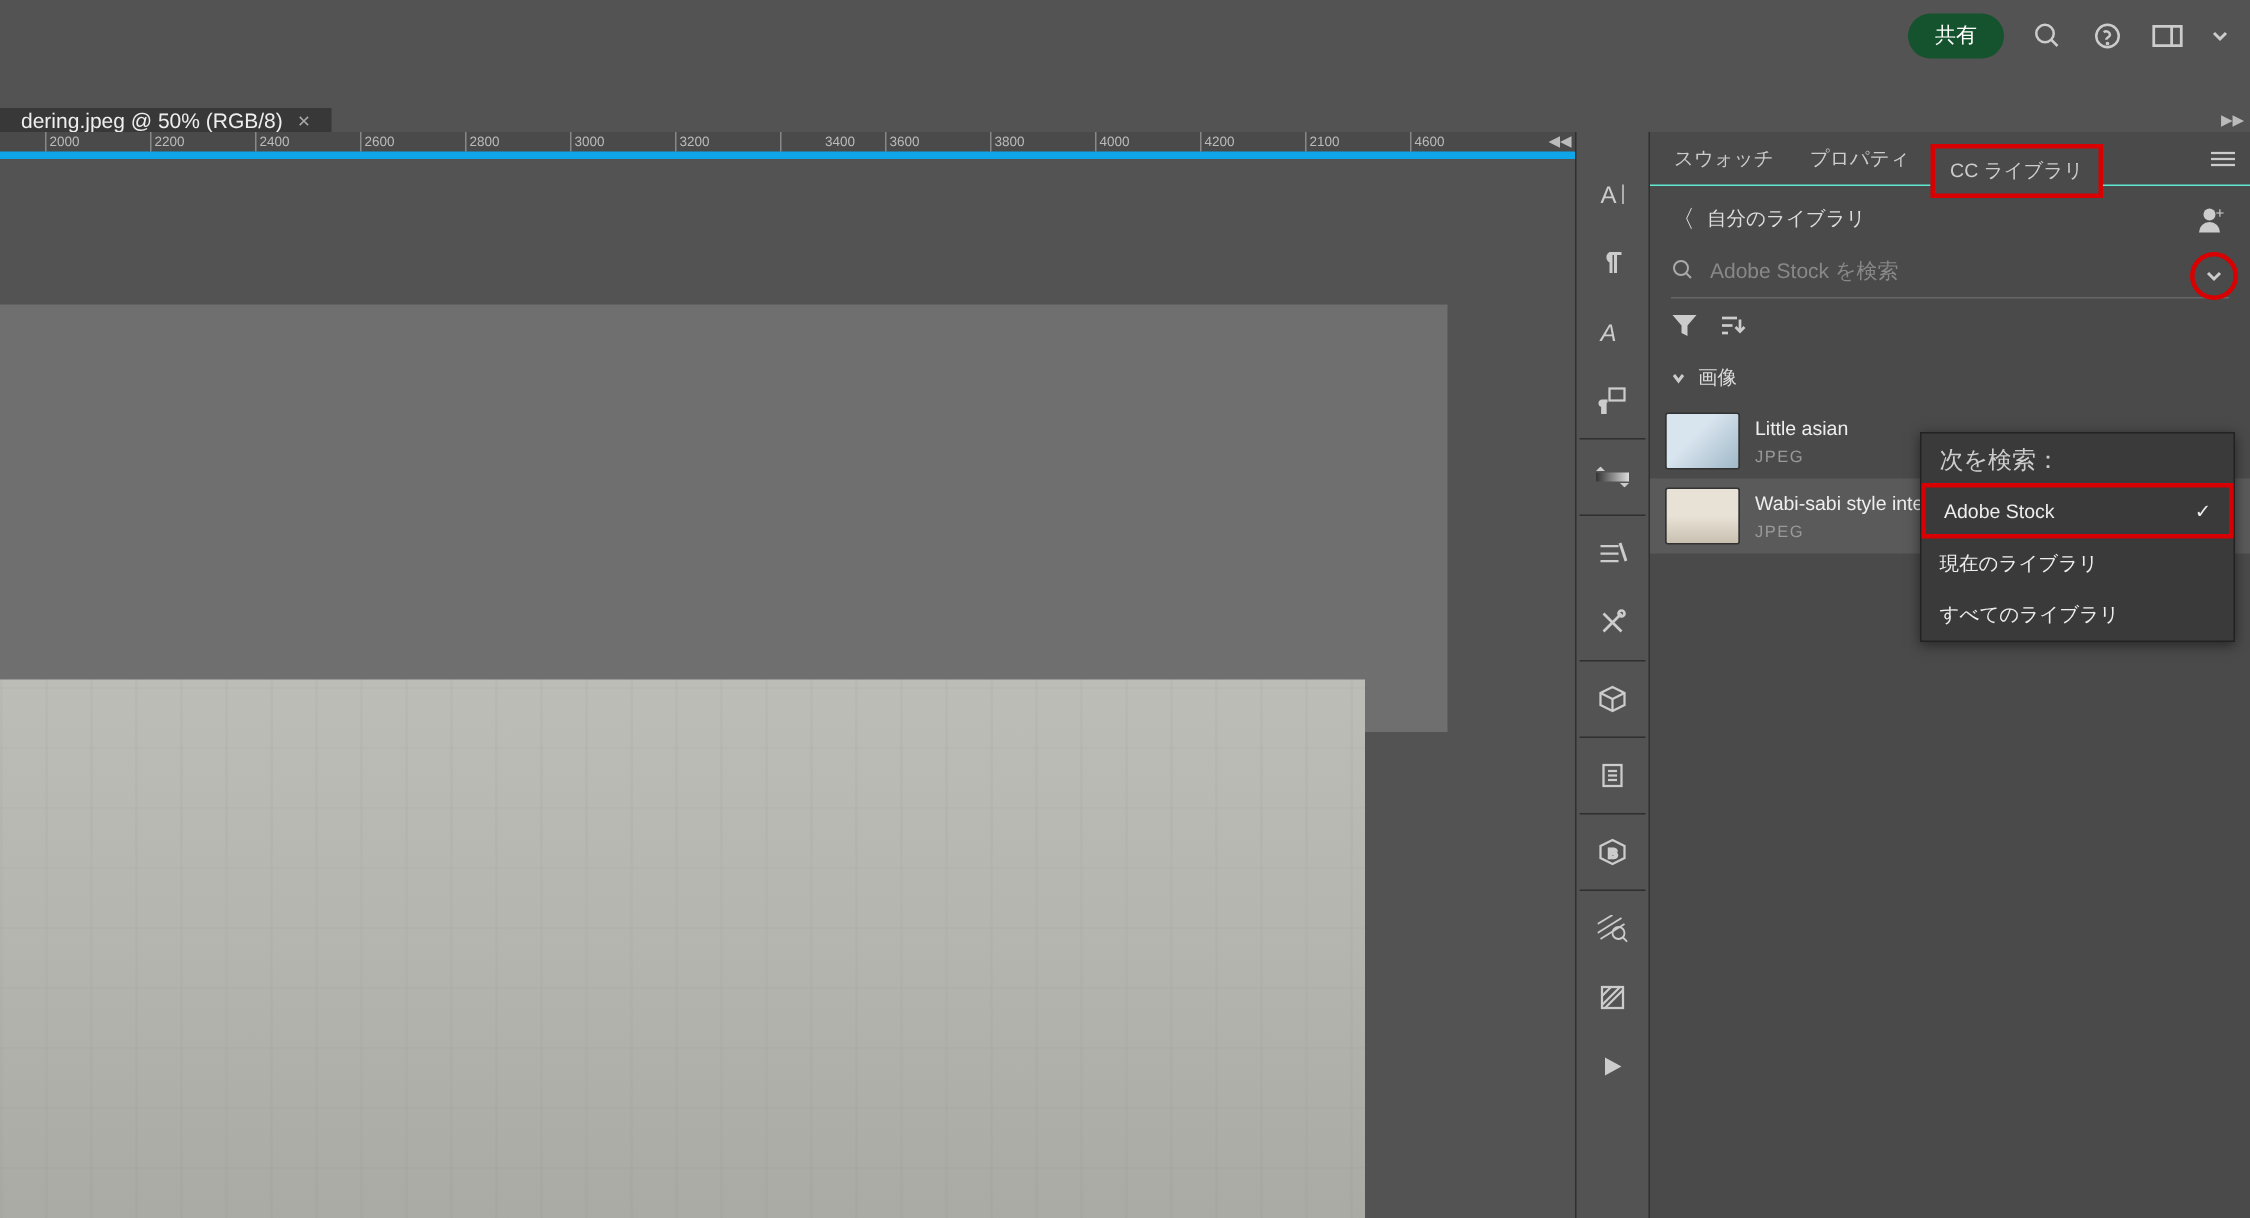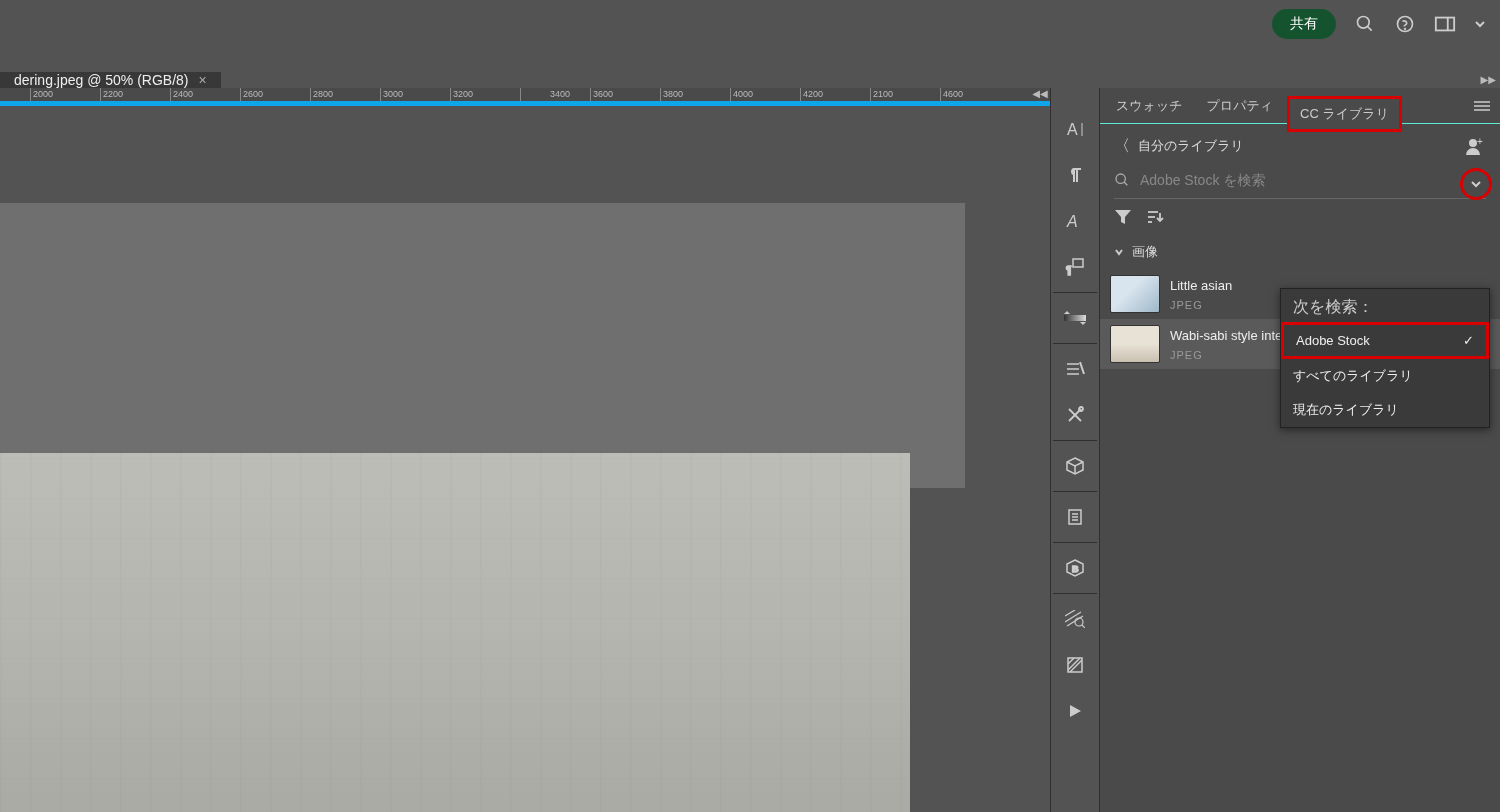--- a/index.html
+++ b/index.html
@@ -320,21 +320,21 @@
       </div>
     </div>
 
     <div class="dropdown">
       <div class="dd-title">次を検索：</div>
       <div class="dd-item hl">
         <span>Adobe Stock</span>
         <span>✓</span>
       </div>
       <div class="dd-item">
+        <span>現在のライブラリ</span>
+      </div>
+      <div class="dd-item">
         <span>すべてのライブラリ</span>
       </div>
-      <div class="dd-item">
-        <span>現在のライブラリ</span>
-      </div>
     </div>
   </div>
 
 </div>
 
 </body></html>

